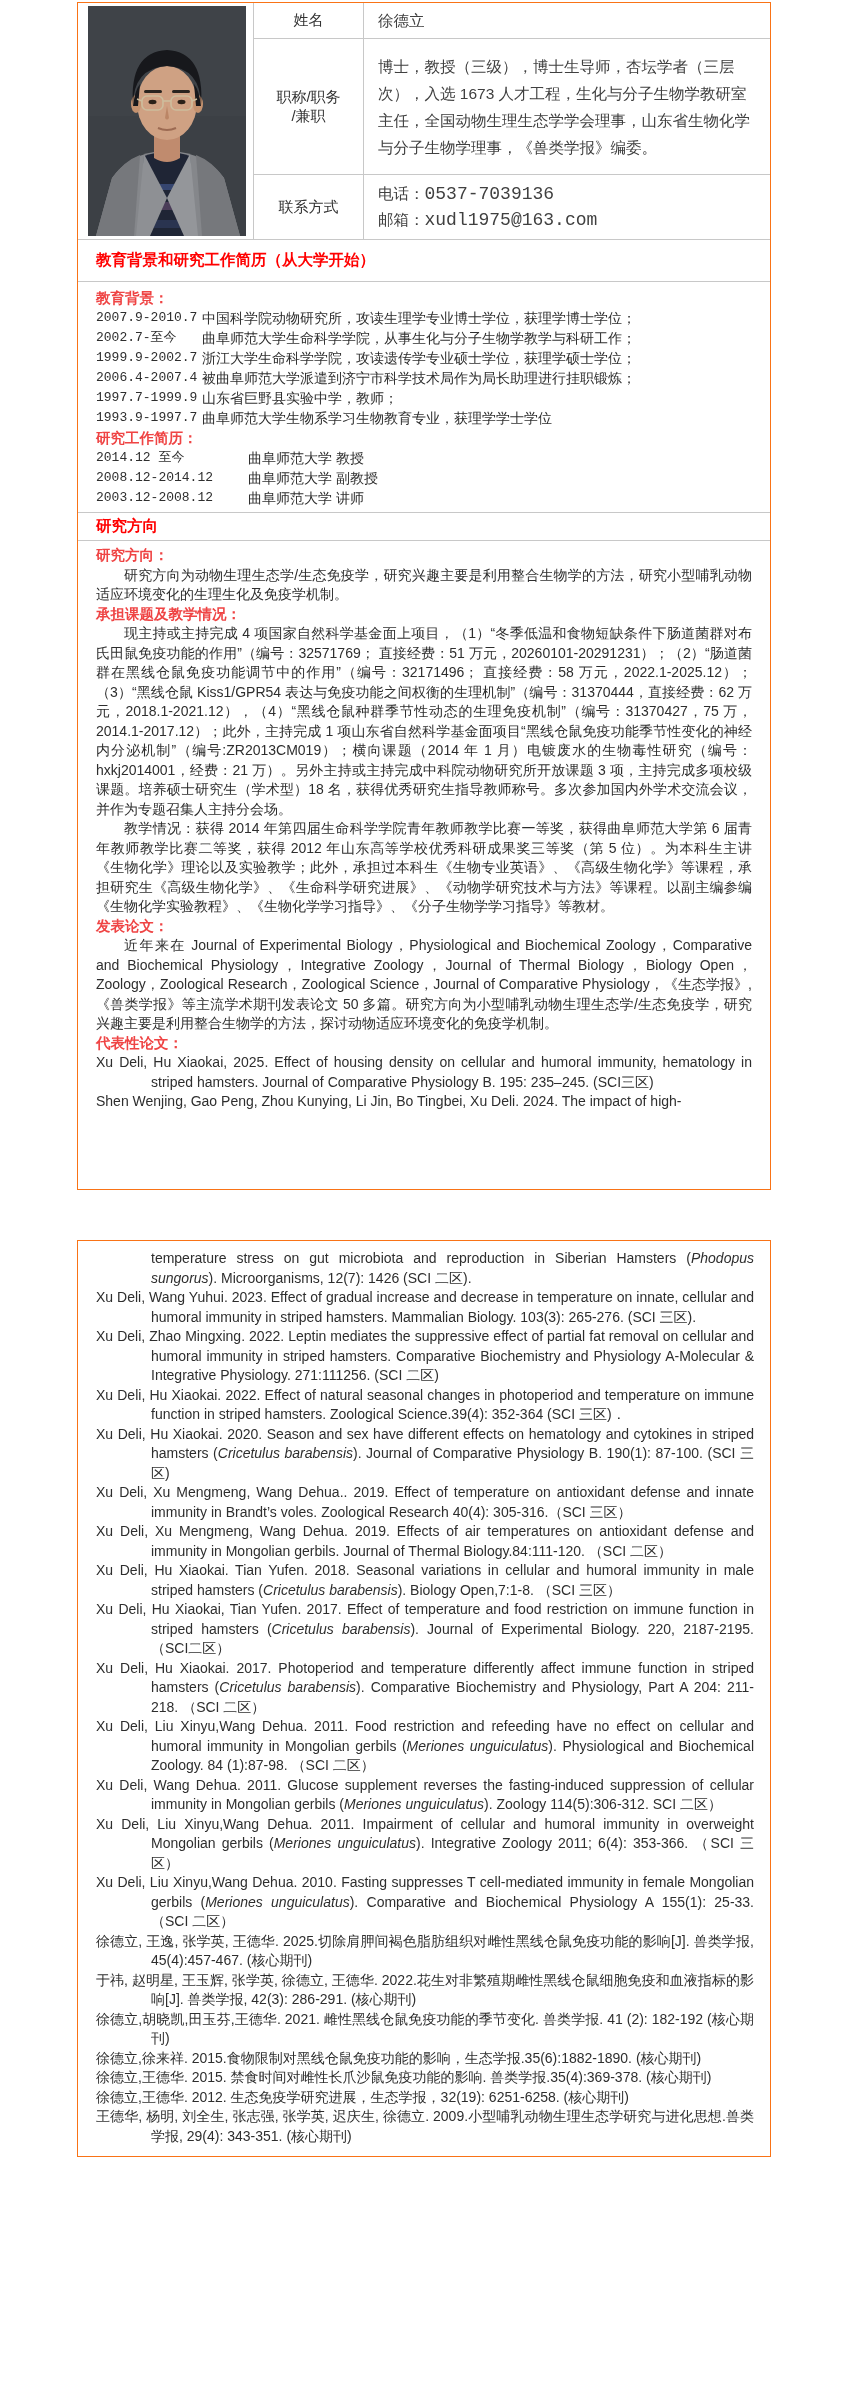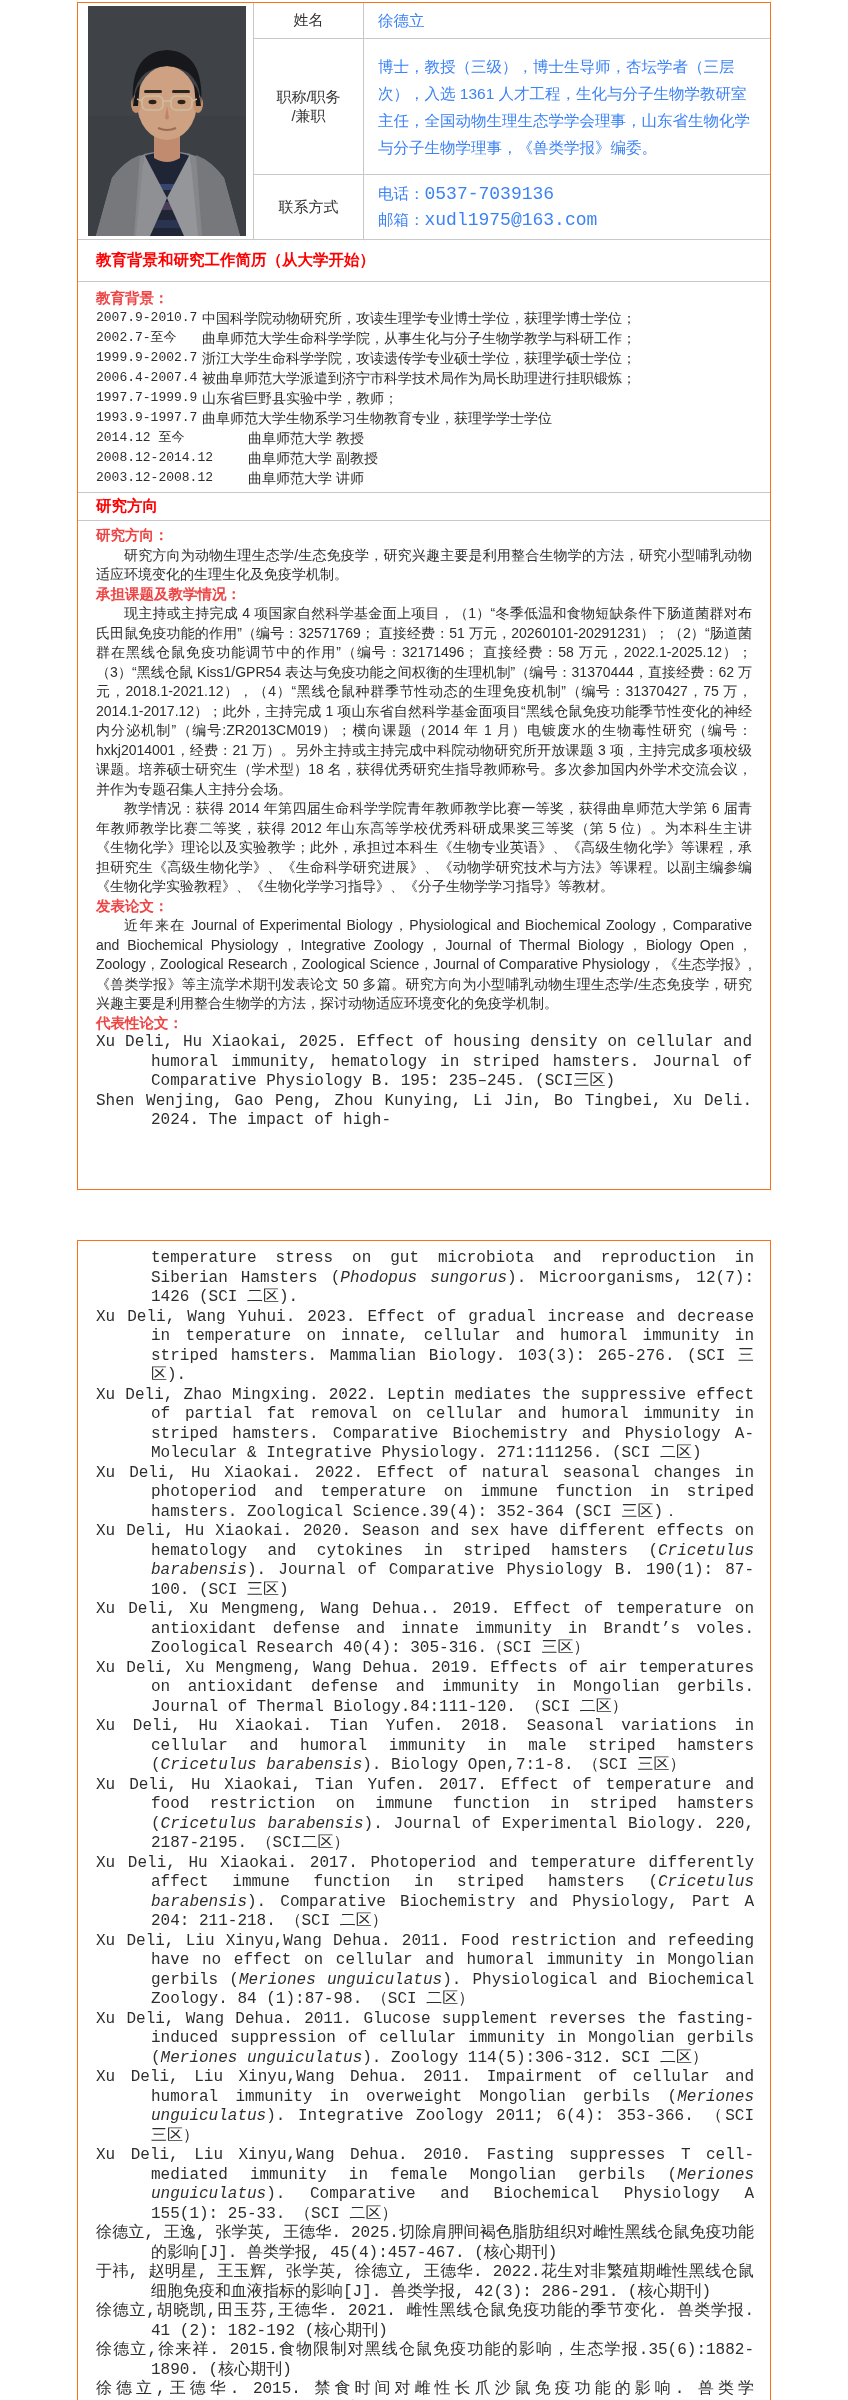--- a/index.html
+++ b/index.html
@@ -18,21 +18,21 @@
   .photo-cell { width:176px; border-right:1px solid #c8c8c8; padding:3px 0 0 10px; }
   .photo-cell svg { display:block; }
   .info-col { flex:1; display:flex; flex-direction:column; }
   .info-row { display:flex; border-bottom:1px solid #c8c8c8; }
   .info-row:last-child { border-bottom:none; flex:1; }
   .info-label {
     width:110px; border-right:1px solid #c8c8c8; display:flex; align-items:center;
     justify-content:center; text-align:center; font-size:15px; color:#333;
     white-space:pre-line;
   }
-  .info-value { flex:1; padding:6px 14px; font-size:15.5px; line-height:26px; color:#3b82f6; display:flex; flex-direction:column; justify-content:center; }
+  .info-value { flex:1; padding:6px 14px; font-size:15.5px; line-height:26px; color:#404040; display:flex; flex-direction:column; justify-content:center; }
   .row-name { height:36px; }
   .row-title { height:140px; }
   .mono { font-family:"Liberation Mono","DejaVu Sans Mono",monospace; font-size:18px; }
 
   
   .sec-header {
     display:flex; align-items:center; border-bottom:1px solid #c8c8c8;
     padding-left:18px; color:#ff0000; font-weight:bold; font-size:15.5px;
   }
   .sec-header.h1 { height:42px; }
@@ -43,22 +43,22 @@
   .sub-heading { font-weight:bold; color:#ef4444; font-size:14.5px; }
   .hist-line { display:flex; }
   .hist-date { flex:0 0 auto; font-family:"Liberation Mono","DejaVu Sans Mono",monospace; font-size:13px; }
   .edu-date { width:106px; }
   .work-date { width:152px; }
 
   
   .row-research { padding:5px 18px 0 18px; font-size:14px; line-height:19.5px; }
   .para { text-indent:2em; text-align:justify; }
   .refs .ref {
-    font-family:Liberation Mono, monospace;
-    padding-left:55px; text-indent:-55px; text-align:justify; font-size:16px; line-height:19.5px;
+    font-family:Liberation Sans, sans-serif;
+    padding-left:55px; text-indent:-55px; text-align:justify; font-size:14px; line-height:19.5px;
   }
   .refs .ref-cont { text-indent:0; }
   .block2 .ref { line-height:19.5px; }
 </style>
 </head>
 <body>
 
 <div class="page">
 
   <div class="block block1">
@@ -108,21 +108,21 @@
         </svg>
       </div>
       <div class="info-col">
         <div class="info-row row-name">
           <div class="info-label">姓名</div>
           <div class="info-value">徐德立</div>
         </div>
         <div class="info-row row-title">
           <div class="info-label">职称/职务
 /兼职</div>
-          <div class="info-value" style="line-height:27px;">博士，教授（三级），博士生导师，杏坛学者（三层次），入选 1361 人才工程，生化与分子生物学教研室主任，全国动物生理生态学学会理事，山东省生物化学与分子生物学理事，《兽类学报》编委。</div>
+          <div class="info-value" style="line-height:27px;">博士，教授（三级），博士生导师，杏坛学者（三层次），入选 1673 人才工程，生化与分子生物学教研室主任，全国动物生理生态学学会理事，山东省生物化学与分子生物学理事，《兽类学报》编委。</div>
         </div>
         <div class="info-row">
           <div class="info-label">联系方式</div>
           <div class="info-value">
             <div><span>电话：</span><span class="mono">0537-7039136</span></div>
             <div><span>邮箱：</span><span class="mono">xudl1975@163.com</span></div>
           </div>
         </div>
       </div>
     </div>
@@ -157,20 +157,21 @@
             <span class="hist-date edu-date">1997.7-1999.9</span>
             <span>山东省巨野县实验中学，教师；</span>
           </div>
 
           <div class="hist-line">
             <span class="hist-date edu-date">1993.9-1997.7</span>
             <span>曲阜师范大学生物系学习生物教育专业，获理学学士学位</span>
           </div>
 
       </div>
+      <div class="sub-heading">研究工作简历：</div>
       <div>
 
           <div class="hist-line">
             <span class="hist-date work-date">2014.12 至今</span>
             <span>曲阜师范大学 教授</span>
           </div>
 
           <div class="hist-line">
             <span class="hist-date work-date">2008.12-2014.12</span>
             <span>曲阜师范大学 副教授</span>

